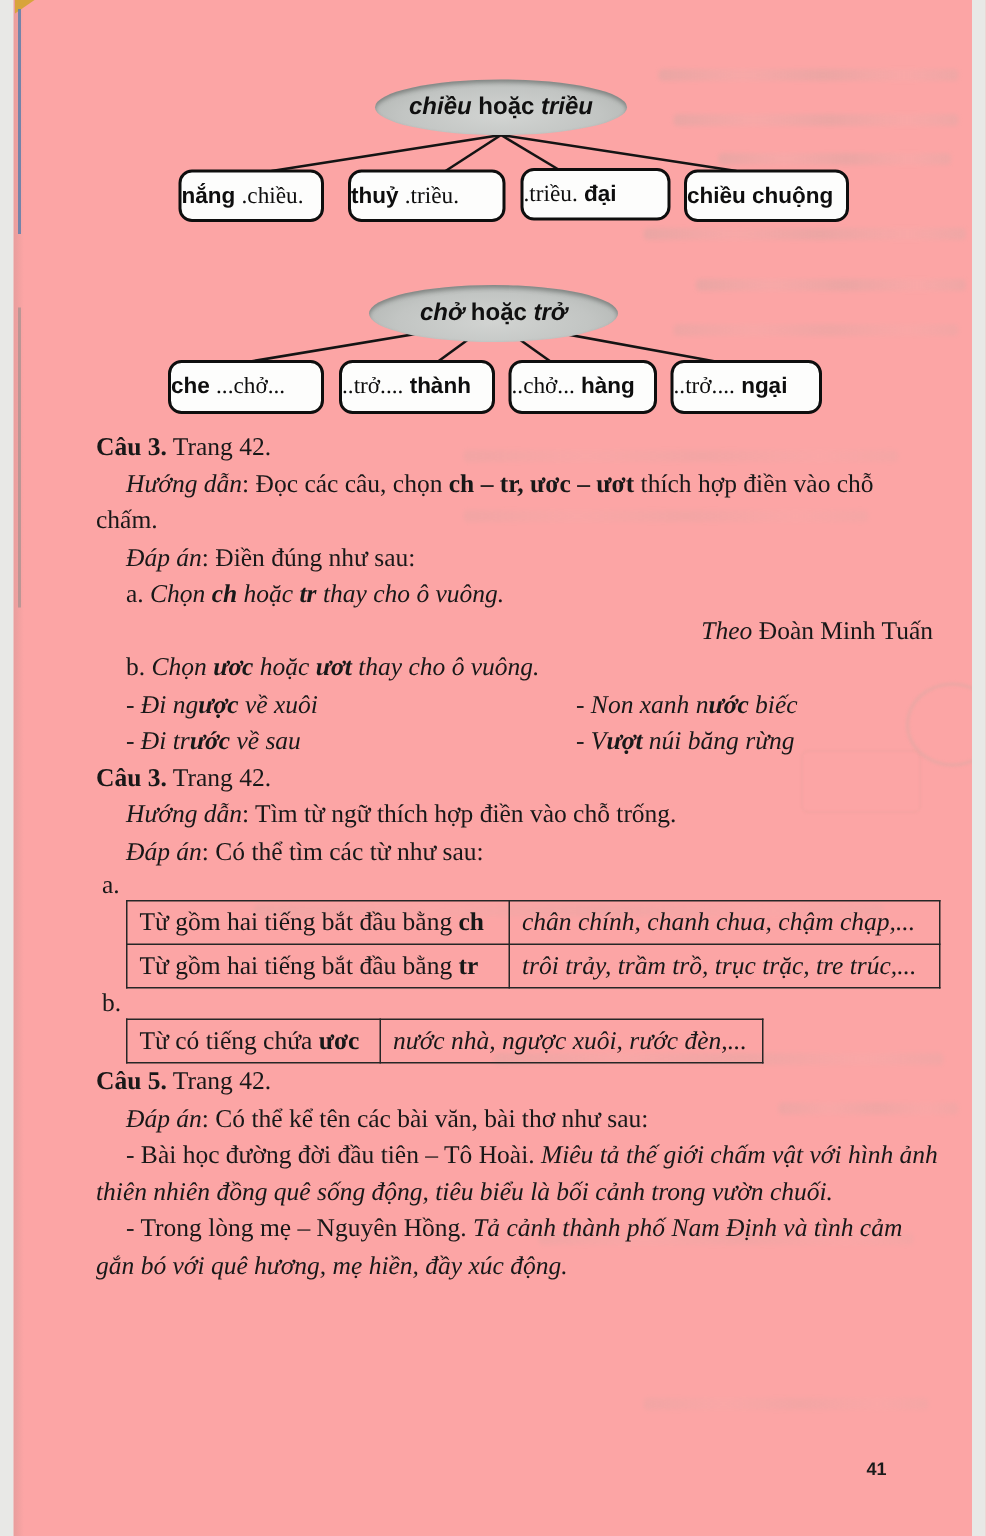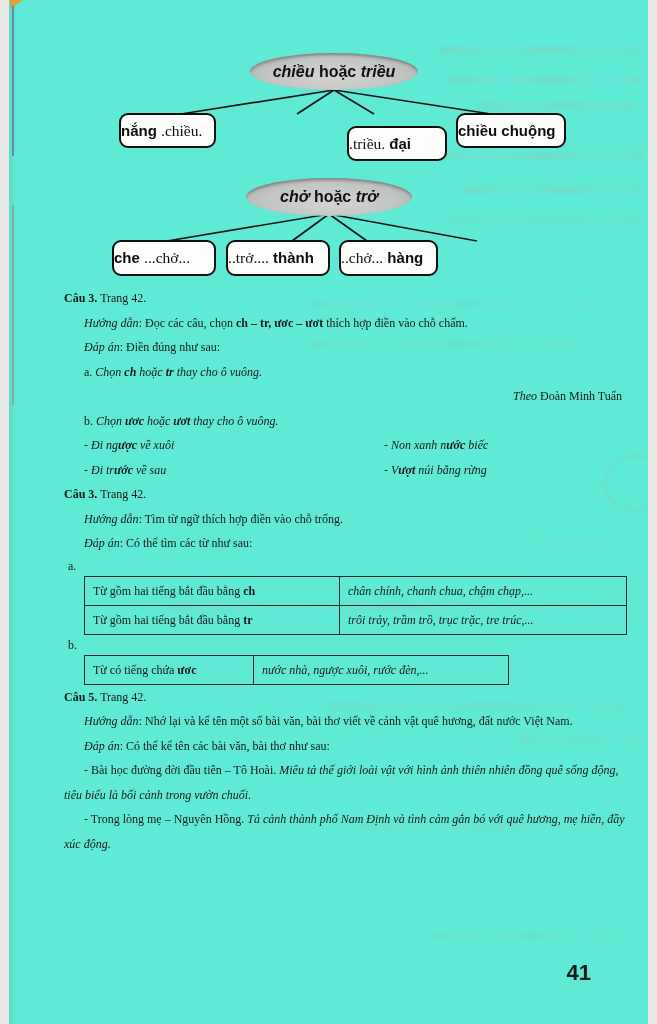--- a/index.html
+++ b/index.html
@@ -1,18 +1,18 @@
 <!DOCTYPE html>
 <html><head>
 <meta charset="utf-8">
 <style>
   html,body{margin:0;padding:0;background:#e8e8e6;}
   .page{
     position:relative;width:639px;height:1024px;margin:0 auto;
-    background:#5eead4;overflow:hidden;
+    background:#fca5a5;overflow:hidden;
     font-family:"Liberation Serif", serif;color:#181818;
   }
   
   .spine-shade{position:absolute;left:0;top:0;width:7px;height:100%;
     background:linear-gradient(90deg,rgba(110,110,105,.14),rgba(110,110,105,0));}
   .corner-flag{position:absolute;left:1px;top:0;width:0;height:0;
     border-top:9px solid #d8a43c;border-right:13px solid transparent;}
   .edge-blue{position:absolute;left:3px;top:6px;width:2px;height:150px;background:#5d7fab;opacity:.85;}
   .edge-gray{position:absolute;left:3px;top:205px;width:2px;height:200px;background:#8d8d8a;opacity:.55;}
   
@@ -33,36 +33,36 @@
     white-space:nowrap;
   }
   .dbox{
     position:absolute;display:flex;align-items:center;justify-content:flex-start;
     background:#fdfdfc;border:2.5px solid #0e0e0e;border-radius:9px;
     font-family:"Liberation Sans", sans-serif;font-weight:bold;font-size:15px;color:#0e0e0e;
     white-space:nowrap;
   }
   .dbox .ans, .ellipse .ans{font-family:"Liberation Serif", serif;font-weight:normal;font-size:15.5px;}
   
-  .content{position:absolute;left:55px;top:286px;width:562px;font-size:12px;line-height:24.5px;}
+  .content{position:absolute;left:55px;top:286px;width:562px;font-size:17px;line-height:24.5px;}
   .line{margin:0;}
   .indent{text-indent:20px;}
   .right{text-align:right;padding-right:4px;}
   .pair{display:flex;}
   .pair .c1{width:300px;padding-left:20px;}
   .pair .c2{flex:1;}
   .label{line-height:20px;padding-left:4px;}
   table{border-collapse:collapse;margin-left:20px;}
   table.tbl-a{width:543px;}
   table.tbl-b{width:425px;}
   td{border:1.6px solid #262626;padding:2px 8px;line-height:24px;vertical-align:middle;}
   .tbl-a td.term{width:238px;}
   .tbl-b td.term{width:152px;}
   td.examples{font-style:italic;}
-  .page-number{position:absolute;right:57px;bottom:38px;font-size:22px;font-weight:bold;
+  .page-number{position:absolute;right:57px;bottom:38px;font-size:12px;font-weight:bold;
     font-family:"Liberation Sans", sans-serif;color:#1a1a1a;}
 </style>
 </head>
 <body>
 
 <div class="page">
 
   <div class="spine-shade"></div>
   <div class="corner-flag"></div>
   <div class="edge-blue"></div>
@@ -96,38 +96,44 @@
       <line x1="320" y1="214" x2="468" y2="241"></line>
     </g>
   </svg>
 
   <div class="ellipse" style="left:241px;top:53px;width:168px;height:37px">
     <span><i>chiều</i> hoặc <i>triều</i></span>
   </div>
   <div class="dbox" style="left:110px;top:113px;width:93px;height:31px">
     <span>nắng <span class="ans">.chiều.</span></span>
   </div>
-  <div class="dbox" style="left:338px;top:126px;width:96px;height:31px">
+  <div class="dbox" style="left:223px;top:113px;width:101px;height:31px">
+    <span>thuỷ <span class="ans">.triều.</span></span>
+  </div>
+  <div class="dbox" style="left:338px;top:112px;width:96px;height:31px">
     <span><span class="ans">.triều.</span> đại</span>
   </div>
   <div class="dbox" style="left:447px;top:113px;width:106px;height:31px">
     <span>chiều chuộng</span>
   </div>
 
-  <div class="ellipse" style="left:237px;top:178px;width:166px;height:38px">
+  <div class="ellipse" style="left:237px;top:190px;width:166px;height:38px">
     <span><i>chở</i> hoặc <i>trở</i></span>
   </div>
   <div class="dbox" style="left:103px;top:240px;width:100px;height:32px">
     <span>che <span class="ans">...chở...</span></span>
   </div>
   <div class="dbox" style="left:217px;top:240px;width:100px;height:32px">
     <span><span class="ans">..trở....</span> thành</span>
   </div>
   <div class="dbox" style="left:330px;top:240px;width:95px;height:32px">
     <span><span class="ans">..chở...</span> hàng</span>
+  </div>
+  <div class="dbox" style="left:438px;top:240px;width:97px;height:32px">
+    <span><span class="ans">..trở....</span> ngại</span>
   </div>
 
   <div class="content">
 
     <p class="line"><b>Câu 3.</b> Trang 42.</p>
     <p class="line indent"><i>Hướng dẫn</i>: Đọc các câu, chọn <b>ch – tr, ươc – ươt</b> thích hợp điền vào chỗ chấm.</p>
     <p class="line indent"><i>Đáp án</i>: Điền đúng như sau:</p>
     <p class="line indent">a. <i>Chọn <b>ch</b> hoặc <b>tr</b> thay cho ô vuông.</i></p>
     <p class="line right"><i>Theo</i> Đoàn Minh Tuấn</p>
     <p class="line indent">b. <i>Chọn <b>ươc</b> hoặc <b>ươt</b> thay cho ô vuông.</i></p>
@@ -163,22 +169,21 @@
     <table class="tbl-b">
       <tbody>
         <tr>
           <td class="term">Từ có tiếng chứa <b>ươc</b></td>
           <td class="examples">nước nhà, ngược xuôi, rước đèn,...</td>
         </tr>
       </tbody>
     </table>
 
     <p class="line"><b>Câu 5.</b> Trang 42.</p>
-    <p class="line indent"><i>Hướng dẫn</i>: Nhớ lại và kể tên một số bài văn, bài thơ viết về cảnh vật quê hương, đất nước Việt Nam.</p>
     <p class="line indent"><i>Đáp án</i>: Có thể kể tên các bài văn, bài thơ như sau:</p>
-    <p class="line indent">- Bài học đường đời đầu tiên – Tô Hoài. <i>Miêu tả thế giới loài vật với hình ảnh thiên nhiên đồng quê sống động, tiêu biểu là bối cảnh trong vườn chuối.</i></p>
+    <p class="line indent">- Bài học đường đời đầu tiên – Tô Hoài. <i>Miêu tả thế giới chấm vật với hình ảnh thiên nhiên đồng quê sống động, tiêu biểu là bối cảnh trong vườn chuối.</i></p>
     <p class="line indent">- Trong lòng mẹ – Nguyên Hồng. <i>Tả cảnh thành phố Nam Định và tình cảm gắn bó với quê hương, mẹ hiền, đầy xúc động.</i></p>
 
   </div>
 
   <div class="page-number">41</div>
 
 </div>
 
 </body></html>

